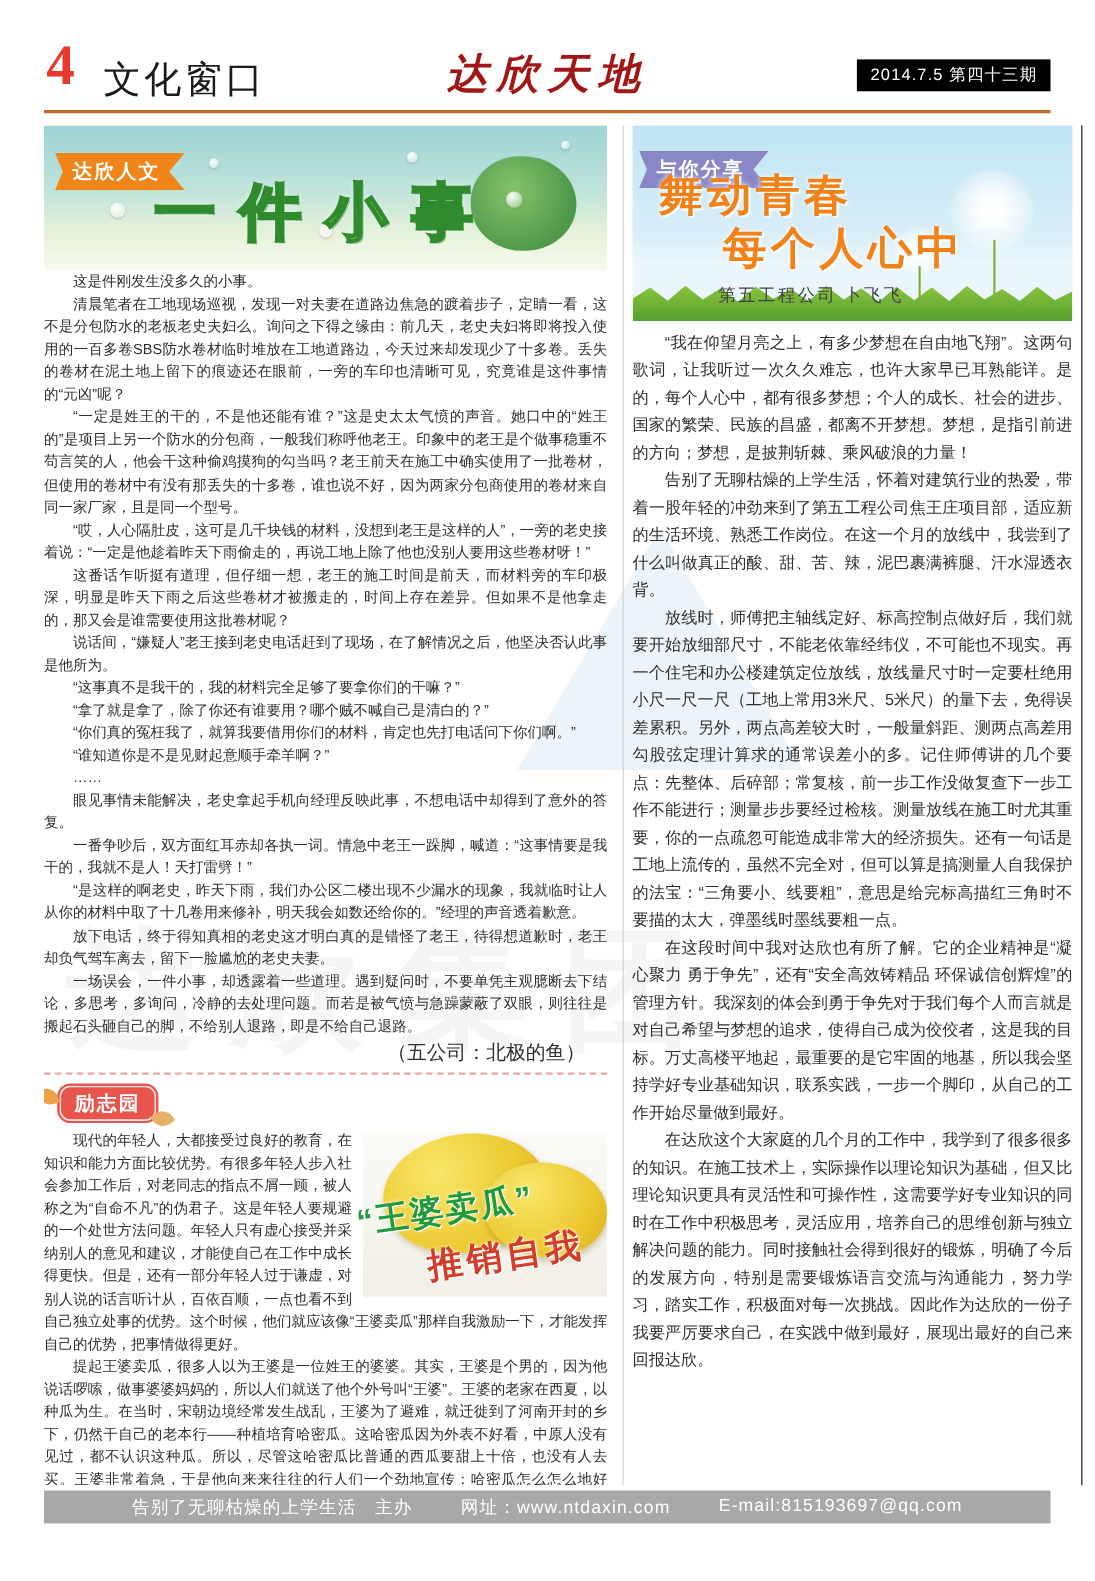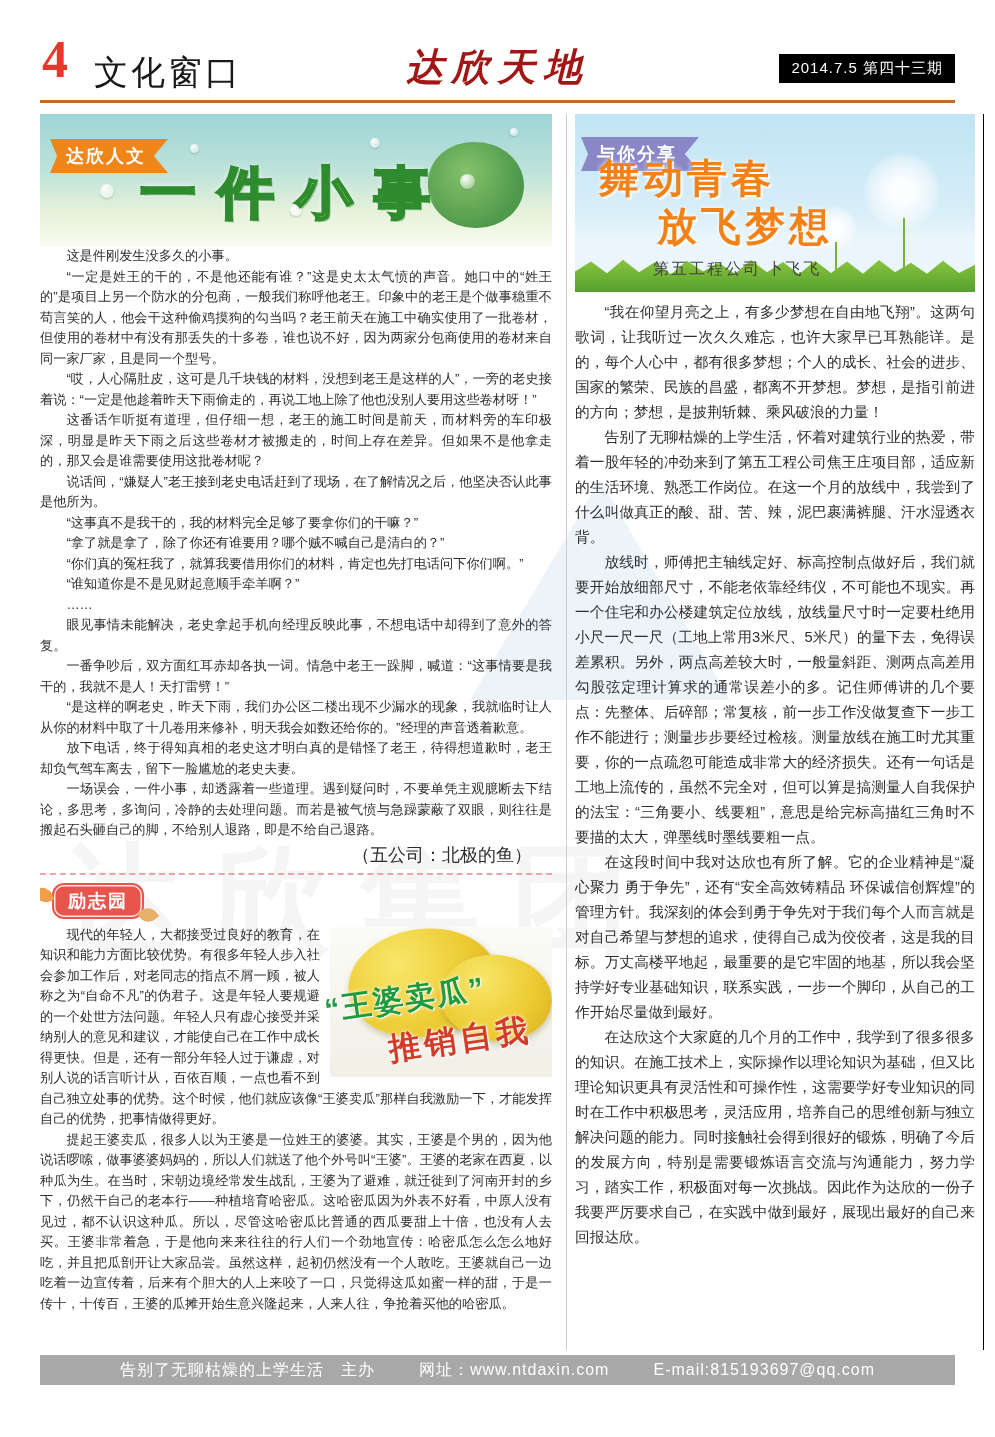--- a/index.html
+++ b/index.html
@@ -113,20 +113,21 @@
     <span class="drop" style="left:330px;top:24px;width:10px;height:10px;"></span>
     <span class="drop" style="left:420px;top:60px;width:15px;height:15px;"></span>
     <span class="drop" style="left:470px;top:14px;width:8px;height:8px;"></span>
     <span class="drop" style="left:200px;top:58px;width:7px;height:7px;"></span>
     <div class="ribbon-tag ribbon-orange">达欣人文</div>
     <div class="left-title">一件小事</div>
   </div>
 
   <div class="body-left">
       <p>这是件刚发生没多久的小事。</p>
+      <p>清晨笔者在工地现场巡视，发现一对夫妻在道路边焦急的踱着步子，定睛一看，这不是分包防水的老板老史夫妇么。询问之下得之缘由：前几天，老史夫妇将即将投入使用的一百多卷SBS防水卷材临时堆放在工地道路边，今天过来却发现少了十多卷。丢失的卷材在泥土地上留下的痕迹还在眼前，一旁的车印也清晰可见，究竟谁是这件事情的“元凶”呢？</p>
       <p>“一定是姓王的干的，不是他还能有谁？”这是史太太气愤的声音。她口中的“姓王的”是项目上另一个防水的分包商，一般我们称呼他老王。印象中的老王是个做事稳重不苟言笑的人，他会干这种偷鸡摸狗的勾当吗？老王前天在施工中确实使用了一批卷材，但使用的卷材中有没有那丢失的十多卷，谁也说不好，因为两家分包商使用的卷材来自同一家厂家，且是同一个型号。</p>
       <p>“哎，人心隔肚皮，这可是几千块钱的材料，没想到老王是这样的人”，一旁的老史接着说：“一定是他趁着昨天下雨偷走的，再说工地上除了他也没别人要用这些卷材呀！”</p>
       <p>这番话乍听挺有道理，但仔细一想，老王的施工时间是前天，而材料旁的车印极深，明显是昨天下雨之后这些卷材才被搬走的，时间上存在差异。但如果不是他拿走的，那又会是谁需要使用这批卷材呢？</p>
       <p>说话间，“嫌疑人”老王接到老史电话赶到了现场，在了解情况之后，他坚决否认此事是他所为。</p>
       <p>“这事真不是我干的，我的材料完全足够了要拿你们的干嘛？”</p>
       <p>“拿了就是拿了，除了你还有谁要用？哪个贼不喊自己是清白的？”</p>
       <p>“你们真的冤枉我了，就算我要借用你们的材料，肯定也先打电话问下你们啊。”</p>
       <p>“谁知道你是不是见财起意顺手牵羊啊？”</p>
       <p>……</p>
       <p>眼见事情未能解决，老史拿起手机向经理反映此事，不想电话中却得到了意外的答复。</p>
@@ -163,21 +164,21 @@
 
   <div class="right-banner">
     <div class="dandelion" style="right:34px;top:38px;width:78px;height:78px;"></div>
     <div class="dstem" style="right:70px;top:104px;height:60px;"></div>
     <div class="dandelion" style="right:118px;top:92px;width:44px;height:44px;"></div>
     <div class="dstem" style="right:138px;top:128px;height:38px;"></div>
     <div class="grass"></div>
     <div class="ribbon-tag ribbon-purple" style="left:6px;top:8px;">与你分享</div>
     <div class="right-title">
       <span>舞动青春</span>
-      <span class="line2">放飞梦想</span>
+      <span class="line2">每个人心中</span>
     </div>
     <div class="byline">第五工程公司 卜飞飞</div>
   </div>
 
   <div class="body-right">
       <p>“我在仰望月亮之上，有多少梦想在自由地飞翔”。这两句歌词，让我听过一次久久难忘，也许大家早已耳熟能详。是的，每个人心中，都有很多梦想；个人的成长、社会的进步、国家的繁荣、民族的昌盛，都离不开梦想。梦想，是指引前进的方向；梦想，是披荆斩棘、乘风破浪的力量！</p>
       <p>告别了无聊枯燥的上学生活，怀着对建筑行业的热爱，带着一股年轻的冲劲来到了第五工程公司焦王庄项目部，适应新的生活环境、熟悉工作岗位。在这一个月的放线中，我尝到了什么叫做真正的酸、甜、苦、辣，泥巴裹满裤腿、汗水湿透衣背。</p>
       <p>放线时，师傅把主轴线定好、标高控制点做好后，我们就要开始放细部尺寸，不能老依靠经纬仪，不可能也不现实。再一个住宅和办公楼建筑定位放线，放线量尺寸时一定要杜绝用小尺一尺一尺（工地上常用3米尺、5米尺）的量下去，免得误差累积。另外，两点高差较大时，一般量斜距、测两点高差用勾股弦定理计算求的通常误差小的多。记住师傅讲的几个要点：先整体、后碎部；常复核，前一步工作没做复查下一步工作不能进行；测量步步要经过检核。测量放线在施工时尤其重要，你的一点疏忽可能造成非常大的经济损失。还有一句话是工地上流传的，虽然不完全对，但可以算是搞测量人自我保护的法宝：“三角要小、线要粗”，意思是给完标高描红三角时不要描的太大，弹墨线时墨线要粗一点。</p>
       <p>在这段时间中我对达欣也有所了解。它的企业精神是“凝心聚力 勇于争先”，还有“安全高效铸精品 环保诚信创辉煌”的管理方针。我深刻的体会到勇于争先对于我们每个人而言就是对自己希望与梦想的追求，使得自己成为佼佼者，这是我的目标。万丈高楼平地起，最重要的是它牢固的地基，所以我会坚持学好专业基础知识，联系实践，一步一个脚印，从自己的工作开始尽量做到最好。</p>
       <p>在达欣这个大家庭的几个月的工作中，我学到了很多很多的知识。在施工技术上，实际操作以理论知识为基础，但又比理论知识更具有灵活性和可操作性，这需要学好专业知识的同时在工作中积极思考，灵活应用，培养自己的思维创新与独立解决问题的能力。同时接触社会得到很好的锻炼，明确了今后的发展方向，特别是需要锻炼语言交流与沟通能力，努力学习，踏实工作，积极面对每一次挑战。因此作为达欣的一份子我要严厉要求自己，在实践中做到最好，展现出最好的自己来回报达欣。</p>

